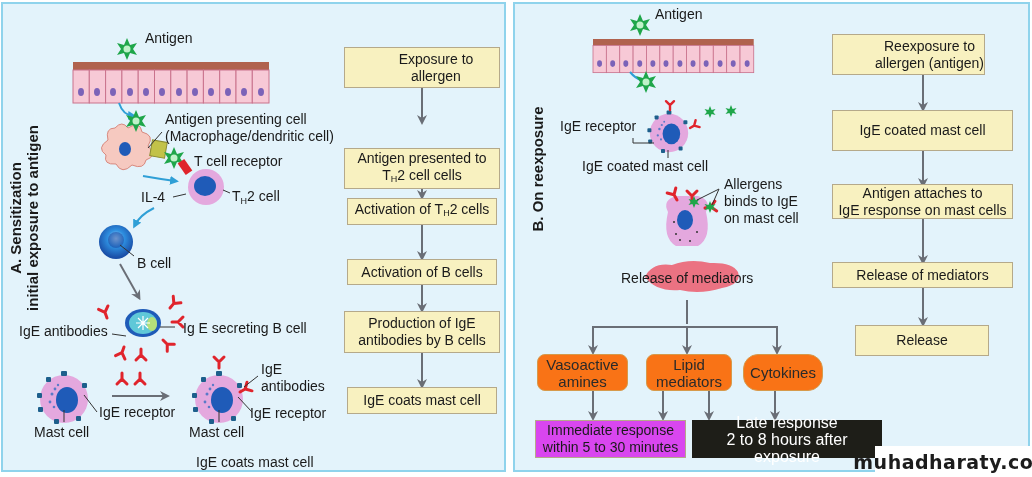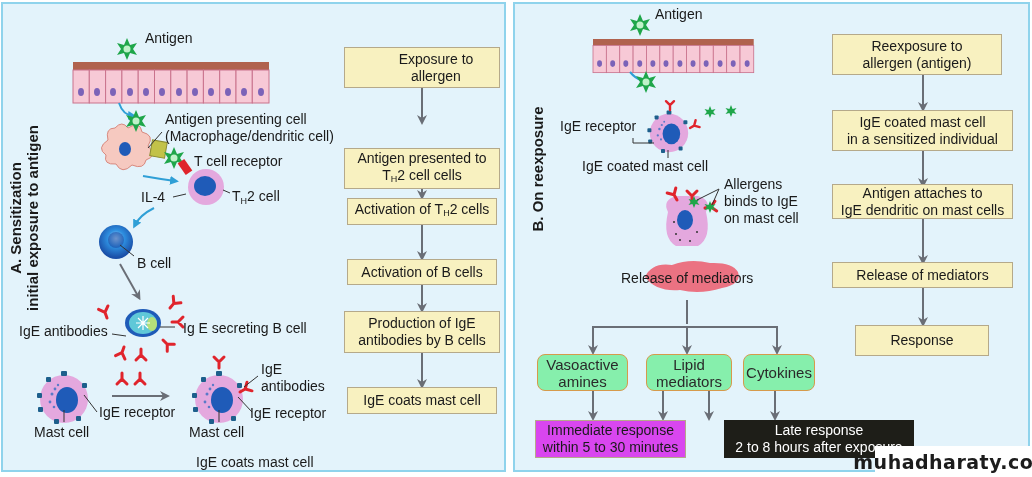--- a/index.html
+++ b/index.html
@@ -3,22 +3,22 @@
 <meta charset="utf-8">
 <style>
   html,body{margin:0;padding:0;}
   body{width:1032px;height:477px;background:#ffffff;position:relative;overflow:hidden;font-family:"Liberation Sans",sans-serif;color:#1a1a1a;}
   .panel{position:absolute;top:2px;height:470px;background:#e3f3fb;border:2px solid #8fd3ec;box-sizing:border-box;}
   #panel-a{left:1px;width:505px;}
   #panel-b{left:513px;width:517px;}
   svg{position:absolute;left:0;top:0;}
   .lbl{font-family:"Liberation Sans",sans-serif;font-size:14px;fill:#1a1a1a;}
   .box{position:absolute;background:#f8f1c0;border:1.5px solid #b5a98a;box-sizing:border-box;display:flex;align-items:center;justify-content:center;text-align:center;font-size:14px;line-height:17px;color:#1a1a1a;}
-  .obox{position:absolute;background:#86efac;border:1.5px solid #d69a4b;border-radius:8px;box-sizing:border-box;display:flex;align-items:center;justify-content:center;text-align:center;font-size:15px;line-height:17px;color:#2a2a2a;}
-  .dbox{position:absolute;background:#1e1e18;color:#ffffff;box-sizing:border-box;display:flex;align-items:center;justify-content:center;text-align:center;font-size:14px;line-height:17px;margin-left:32px;}
+  .obox{position:absolute;background:#f97316;border:1.5px solid #d69a4b;border-radius:8px;box-sizing:border-box;display:flex;align-items:center;justify-content:center;text-align:center;font-size:15px;line-height:17px;color:#2a2a2a;}
+  .dbox{position:absolute;background:#1e1e18;color:#ffffff;box-sizing:border-box;display:flex;align-items:center;justify-content:center;text-align:center;font-size:16px;line-height:17px;}
   .vtitle{position:absolute;font-weight:bold;font-size:15px;line-height:17px;text-align:center;transform:rotate(-90deg);transform-origin:center center;white-space:nowrap;}
   .watermark{position:absolute;left:875px;top:446px;width:157px;height:31px;background:#ffffff;font-family:"DejaVu Sans",sans-serif;font-weight:bold;font-size:19px;color:#1c1c1c;display:flex;align-items:center;justify-content:center;letter-spacing:0.5px;}
   .sub{font-size:9px;vertical-align:-2px;}
 </style>
 </head>
 <body>
 
 <div class="panel" id="panel-a"></div>
 
 <div class="panel" id="panel-b"></div>
@@ -273,55 +273,54 @@
       <div>Vasoactive</div>
       <div>amines</div>
     </div>
 </div>
 <div class="obox" style="left:646px;top:354px;width:86px;height:37px;">
   <div>
       <div>Lipid</div>
       <div>mediators</div>
     </div>
 </div>
-<div class="obox" style="left:743px;top:354px;width:72px;height:37px;">
+<div class="obox" style="left:743px;top:354px;width:80px;height:37px;border-radius:15px;">
   <div>Cytokines</div>
 </div>
 
 <div class="box" style="left:535px;top:420px;width:151px;height:38px;background:#d946ef;">
   <div>
       <div>Immediate response</div>
       <div>within 5 to 30 minutes</div>
     </div>
 </div>
 <div class="dbox" style="left:692px;top:420px;width:190px;height:38px;">
   <div>
       <div>Late response</div>
       <div>2 to 8 hours after exposure</div>
     </div>
 </div>
 
-<div class="box" style="left:832px;top:34px;width:170px;height:41px;">
+<div class="box" style="left:832px;top:34px;width:153px;height:41px;justify-content:flex-end;">
   <div>
       <div>Reexposure to</div>
       <div>allergen (antigen)</div>
     </div>
 </div>
 <div class="box" style="left:832px;top:110px;width:181px;height:41px;">
   <div>
       <div>IgE coated mast cell</div>
-      <div>in a sensitized individual</div>
     </div>
 </div>
 <div class="box" style="left:832px;top:184px;width:181px;height:35px;">
   <div>
       <div>Antigen attaches to</div>
-      <div>IgE dendritic on mast cells</div>
+      <div>IgE response on mast cells</div>
     </div>
 </div>
 <div class="box" style="left:832px;top:262px;width:181px;height:26px;">
   <div>Release of mediators</div>
 </div>
 <div class="box" style="left:855px;top:325px;width:134px;height:31px;">
-  <div>Response</div>
+  <div>Release</div>
 </div>
 
 <div class="watermark">muhadharaty.com</div>
 
 </body></html>

